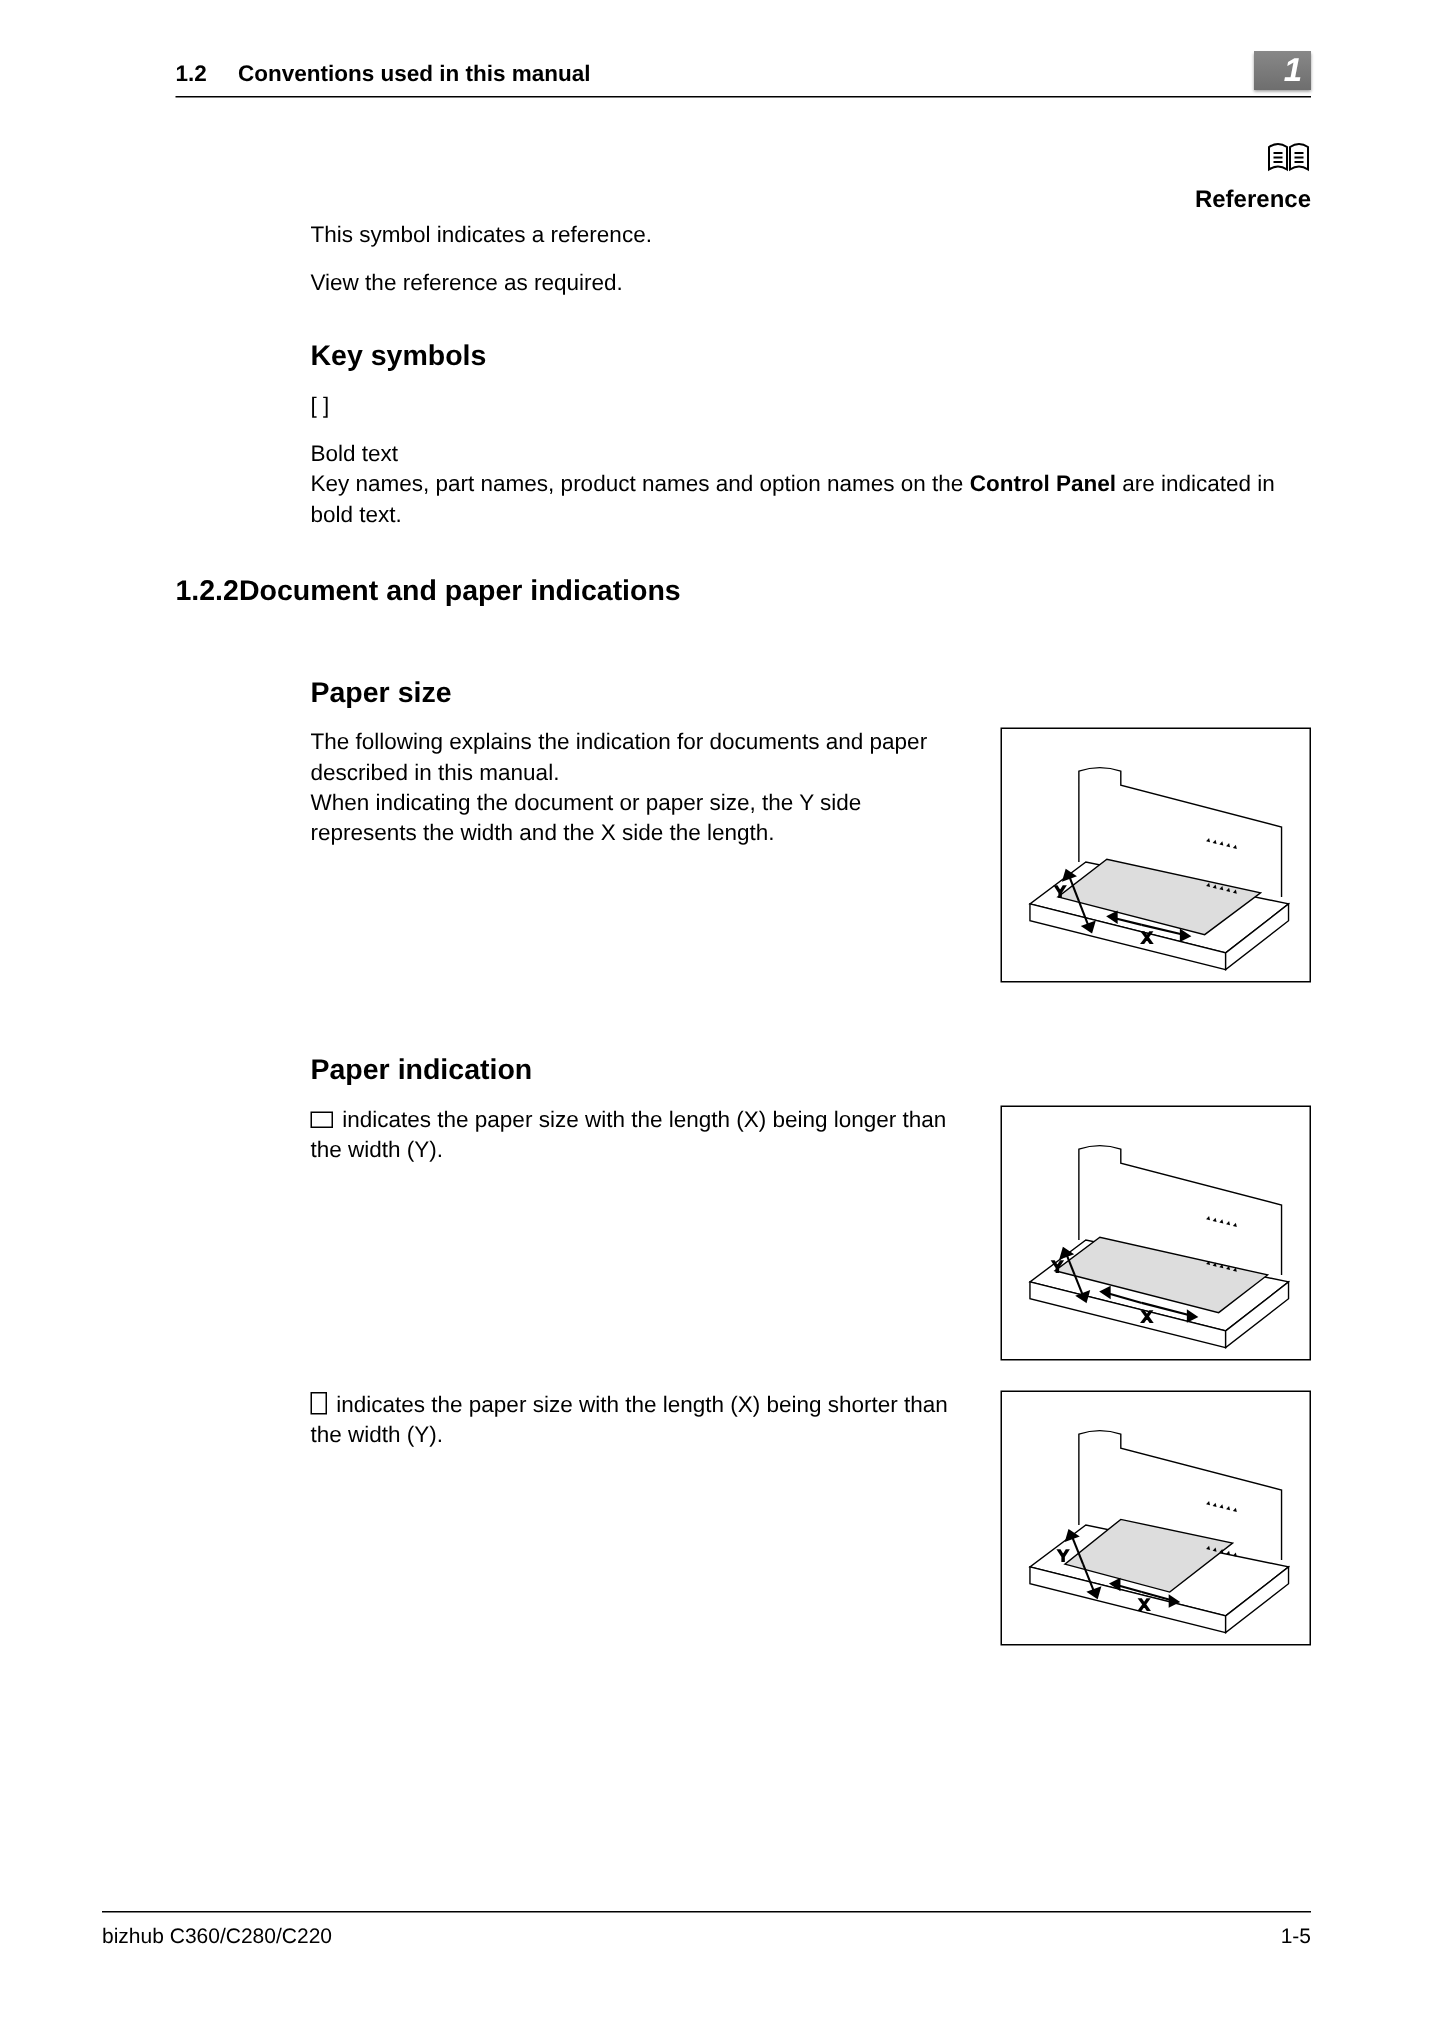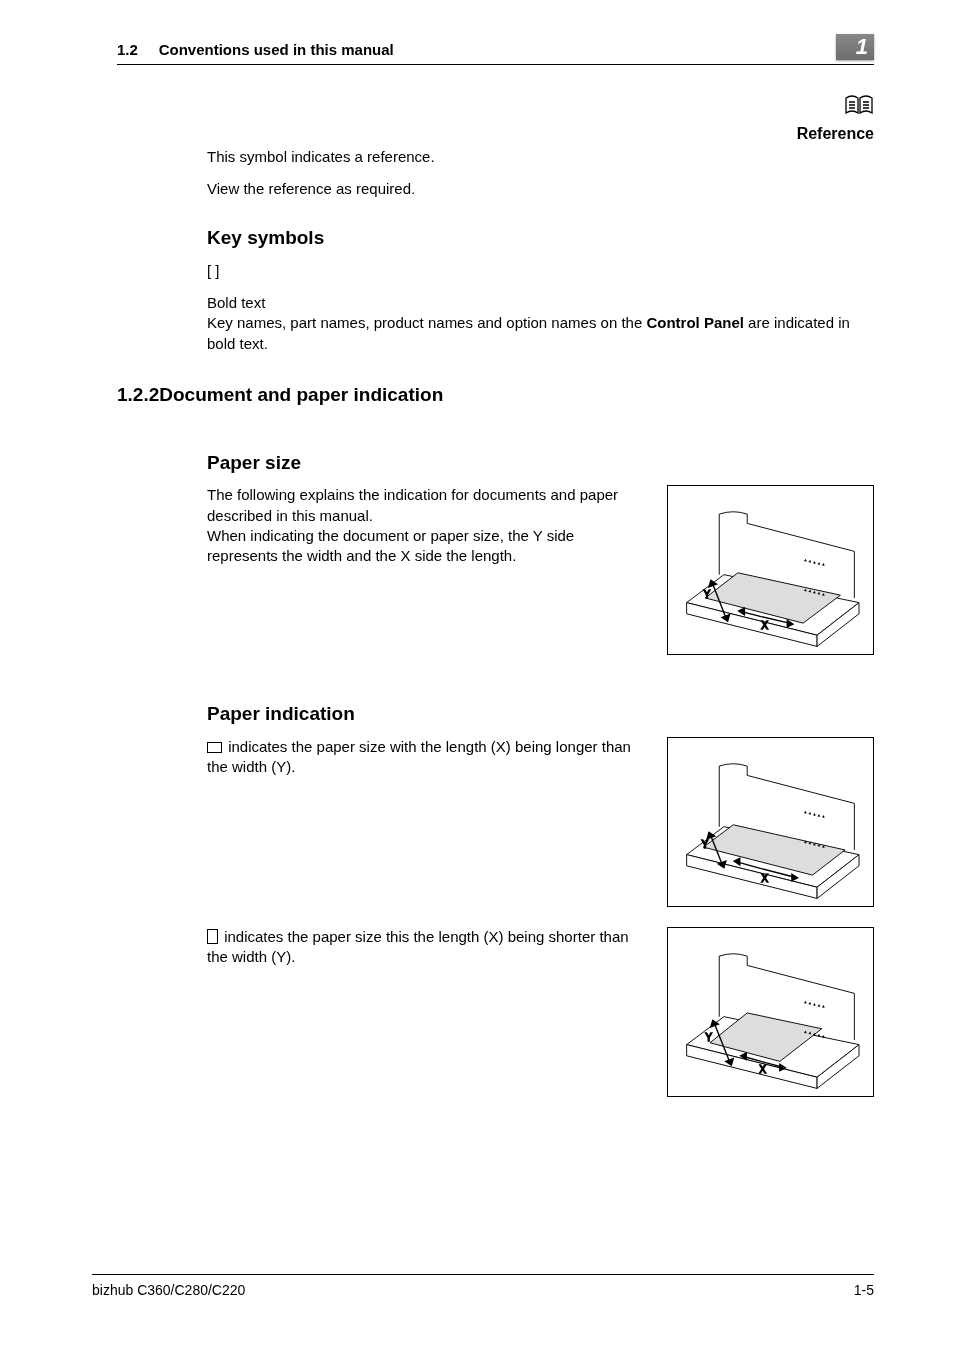--- a/index.html
+++ b/index.html
@@ -56,21 +56,21 @@
   .h2-big { font-weight:bold; font-size:19px; }
   .section-title-row { display:flex; align-items:flex-end; margin-left:-90px; margin-top:28px; margin-bottom:16px; }
   .para { font-size:15px; max-width: 700px; margin-bottom: 6px; }
   .para-narrow { font-size:15px; max-width: 440px; }
   .bold { font-weight:bold; }
   .row-with-fig { display:flex; align-items:flex-start; gap: 30px; margin-bottom: 20px; }
   .row-with-fig .text-col { flex: 0 0 430px; }
   .fig-box { width: 220px; height: 170px; border: 1px solid #000; position:relative; background:#fff; }
   .footer-row {
     position:absolute;
-    left:92px; right:80px; bottom:50px;
+    left:68px; right:80px; bottom:50px;
     border-top: 1px solid #000;
     padding-top:6px;
     display:flex;
     justify-content:space-between;
     font-size: 14px;
   }
   .glyph-landscape {
     display:inline-block; width:15px; height:11px; border:1.5px solid #000;
     vertical-align: -1px; margin-right:2px;
   }
@@ -114,21 +114,21 @@
     <div class="h2">Key symbols</div>
     <div>[ ]</div>
     <div class="space-sm"></div>
     <div>Bold text</div>
     <div class="para">
       <span>Key names, part names, product names and option names on the </span><span class="bold">Control Panel</span><span> are indicated in bold text.</span>
     </div>
 
     <div class="section-title-row">
       <span class="num h2-big">1.2.2</span>
-      <span class="h2-big">Document and paper indication</span>
+      <span class="h2-big">Document and paper indications</span>
     </div>
 
     <div class="space-md"></div>
 
     <div class="h2">Paper size</div>
     <div class="row-with-fig">
       <div class="text-col">
         <div class="para-narrow">The following explains the indication for documents and paper described in this manual.</div>
         <div class="para-narrow">When indicating the document or paper size, the Y side represents the width and the X side the length.</div>
       </div>
@@ -196,21 +196,21 @@
               <text x="145" y="75" transform="rotate(14 145 75)">▲▲▲▲▲</text>
               <text x="145" y="107" transform="rotate(14 145 107)">▲▲▲▲▲</text>
             </g>
         </svg>
       </div>
     </div>
 
     <div class="row-with-fig" style="margin-top:10px;">
       <div class="text-col">
         <div class="para-narrow">
-          <span class="glyph-portrait"></span><span> indicates the paper size this the length (X) being shorter than the width (Y).</span>
+          <span class="glyph-portrait"></span><span> indicates the paper size with the length (X) being shorter than the width (Y).</span>
         </div>
       </div>
       <div class="fig-box">
         <svg viewBox="0 0 220 170">
           <polygon points="20,120 160,155 205,120 60,90" fill="#fff" stroke="#000" stroke-width="1"></polygon>
           <polygon points="20,120 20,132 160,167 160,155" fill="#fff" stroke="#000" stroke-width="1"></polygon>
           <polygon points="160,155 160,167 205,132 205,120" fill="#fff" stroke="#000" stroke-width="1"></polygon>
           <path d="M55 90 L55 25 Q70 20 85 25 L85 35 L200 65 L200 115" fill="none" stroke="#000" stroke-width="1"></path>
           <polygon points="45,118 120,138 165,103 85,86" fill="#ddd" stroke="#000" stroke-width="1"></polygon>
           <g stroke="#000" stroke-width="1.5" fill="none">

